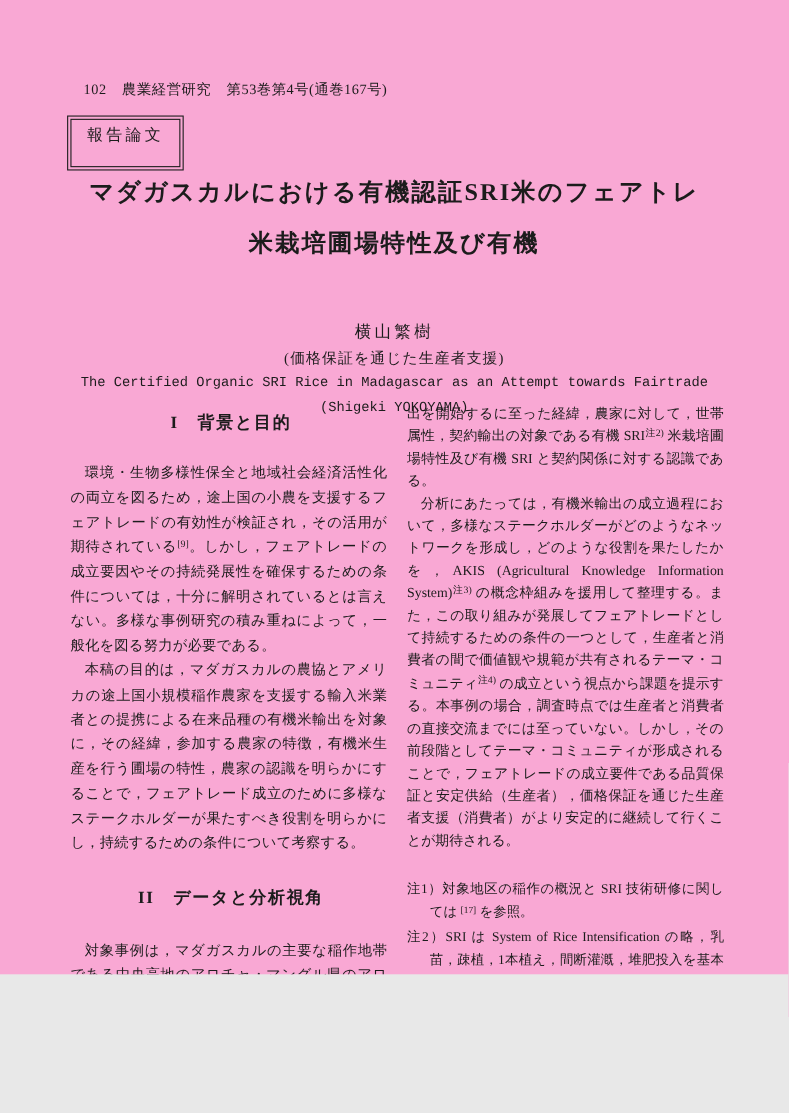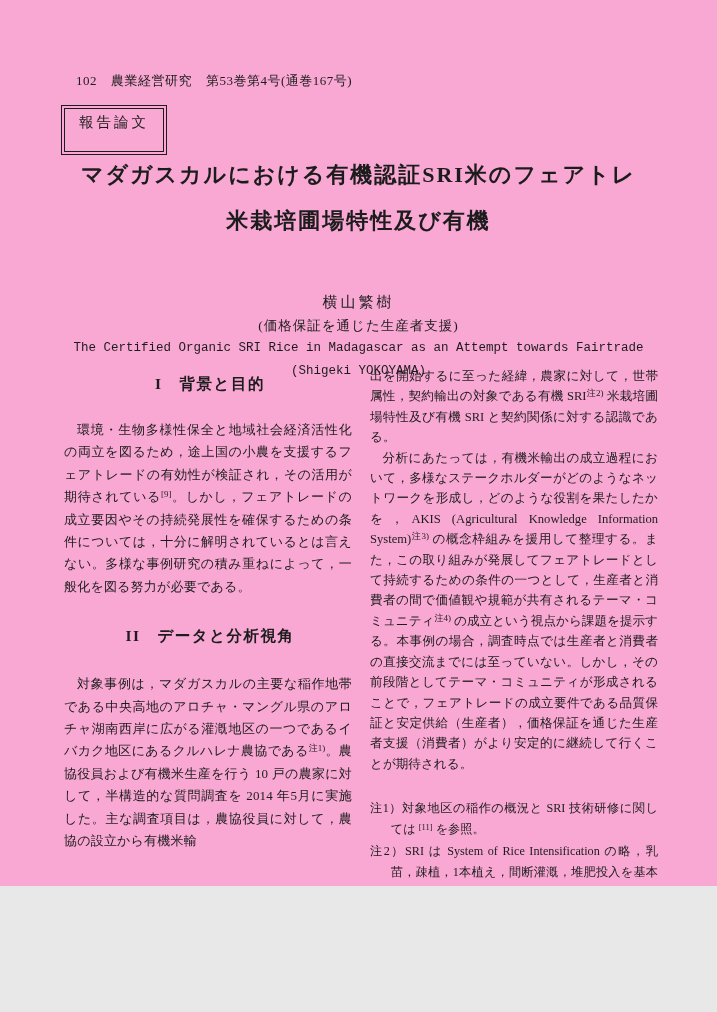--- a/index.html
+++ b/index.html
@@ -91,28 +91,29 @@
     <div class="author-affil">(価格保証を通じた生産者支援)</div>
     <div class="title-en">The Certified Organic SRI Rice in Madagascar as an Attempt towards Fairtrade</div>
     <div class="author-en">(Shigeki YOKOYAMA)</div>
   </div>
 
   <div class="columns">
 
     <div class="col col-left">
       <div class="section-heading">I　背景と目的</div>
       <p class="para">環境・生物多様性保全と地域社会経済活性化の両立を図るため，途上国の小農を支援するフェアトレードの有効性が検証され，その活用が期待されている<sup>[9]</sup>。しかし，フェアトレードの成立要因やその持続発展性を確保するための条件については，十分に解明されているとは言えない。多様な事例研究の積み重ねによって，一般化を図る努力が必要である。</p>
+      <p class="para">本稿の目的は，マダガスカルの農協とアメリカの途上国小規模稲作農家を支援する輸入米業者との提携による在来品種の有機米輸出を対象に，その経緯，参加する農家の特徴，有機米生産を行う圃場の特性，農家の認識を明らかにすることで，フェアトレード成立のために多様なステークホルダーが果たすべき役割を明らかにし，持続するための条件について考察する。</p>
       <div class="section-heading second">II　データと分析視角</div>
       <p class="para">対象事例は，マダガスカルの主要な稲作地帯である中央高地のアロチャ・マングル県のアロチャ湖南西岸に広がる灌漑地区の一つであるイバカク地区にあるクルハレナ農協である<sup>注1)</sup>。農協役員および有機米生産を行う 10 戸の農家に対して，半構造的な質問調査を 2014 年5月に実施した。主な調査項目は，農協役員に対して，農協の設立から有機米輸</p>
     </div>
 
     <div class="col col-right">
       <p class="para no-indent">出を開始するに至った経緯，農家に対して，世帯属性，契約輸出の対象である有機 SRI<sup>注2)</sup> 米栽培圃場特性及び有機 SRI と契約関係に対する認識である。</p>
       <p class="para">分析にあたっては，有機米輸出の成立過程において，多様なステークホルダーがどのようなネットワークを形成し，どのような役割を果たしたかを，AKIS (Agricultural Knowledge Information System)<sup>注3)</sup> の概念枠組みを援用して整理する。また，この取り組みが発展してフェアトレードとして持続するための条件の一つとして，生産者と消費者の間で価値観や規範が共有されるテーマ・コミュニティ<sup>注4)</sup> の成立という視点から課題を提示する。本事例の場合，調査時点では生産者と消費者の直接交流までには至っていない。しかし，その前段階としてテーマ・コミュニティが形成されることで，フェアトレードの成立要件である品質保証と安定供給（生産者），価格保証を通じた生産者支援（消費者）がより安定的に継続して行くことが期待される。</p>
       <div class="notes">
-        <p class="note"><span class="note-label">注1）</span><span>対象地区の稲作の概況と SRI 技術研修に関しては <sup>[11]</sup> を参照。</span></p>
+        <p class="note"><span class="note-label">注1）</span><span>対象地区の稲作の概況と SRI 技術研修に関しては <sup>[17]</sup> を参照。</span></p>
         <p class="note"><span class="note-label">注2）</span><span>SRI は System of Rice Intensification の略，乳苗，疎植，1本植え，間断灌漑，堆肥投入を基本とする稲作技術で，1980 年代半ばにマダガスカルにおいて農学の素養があるロラニエ神父が現地の高収量農家の栽培法を参考に体系化した。労働集約的であるが，化学肥料・農薬の投入を減らしても増収効果が得られることが報告されており，現金所得に乏しい途上国の小農向けの技術といえる。</span></p>
       </div>
     </div>
 
   </div>
 
 </div>
 
 </body></html>

